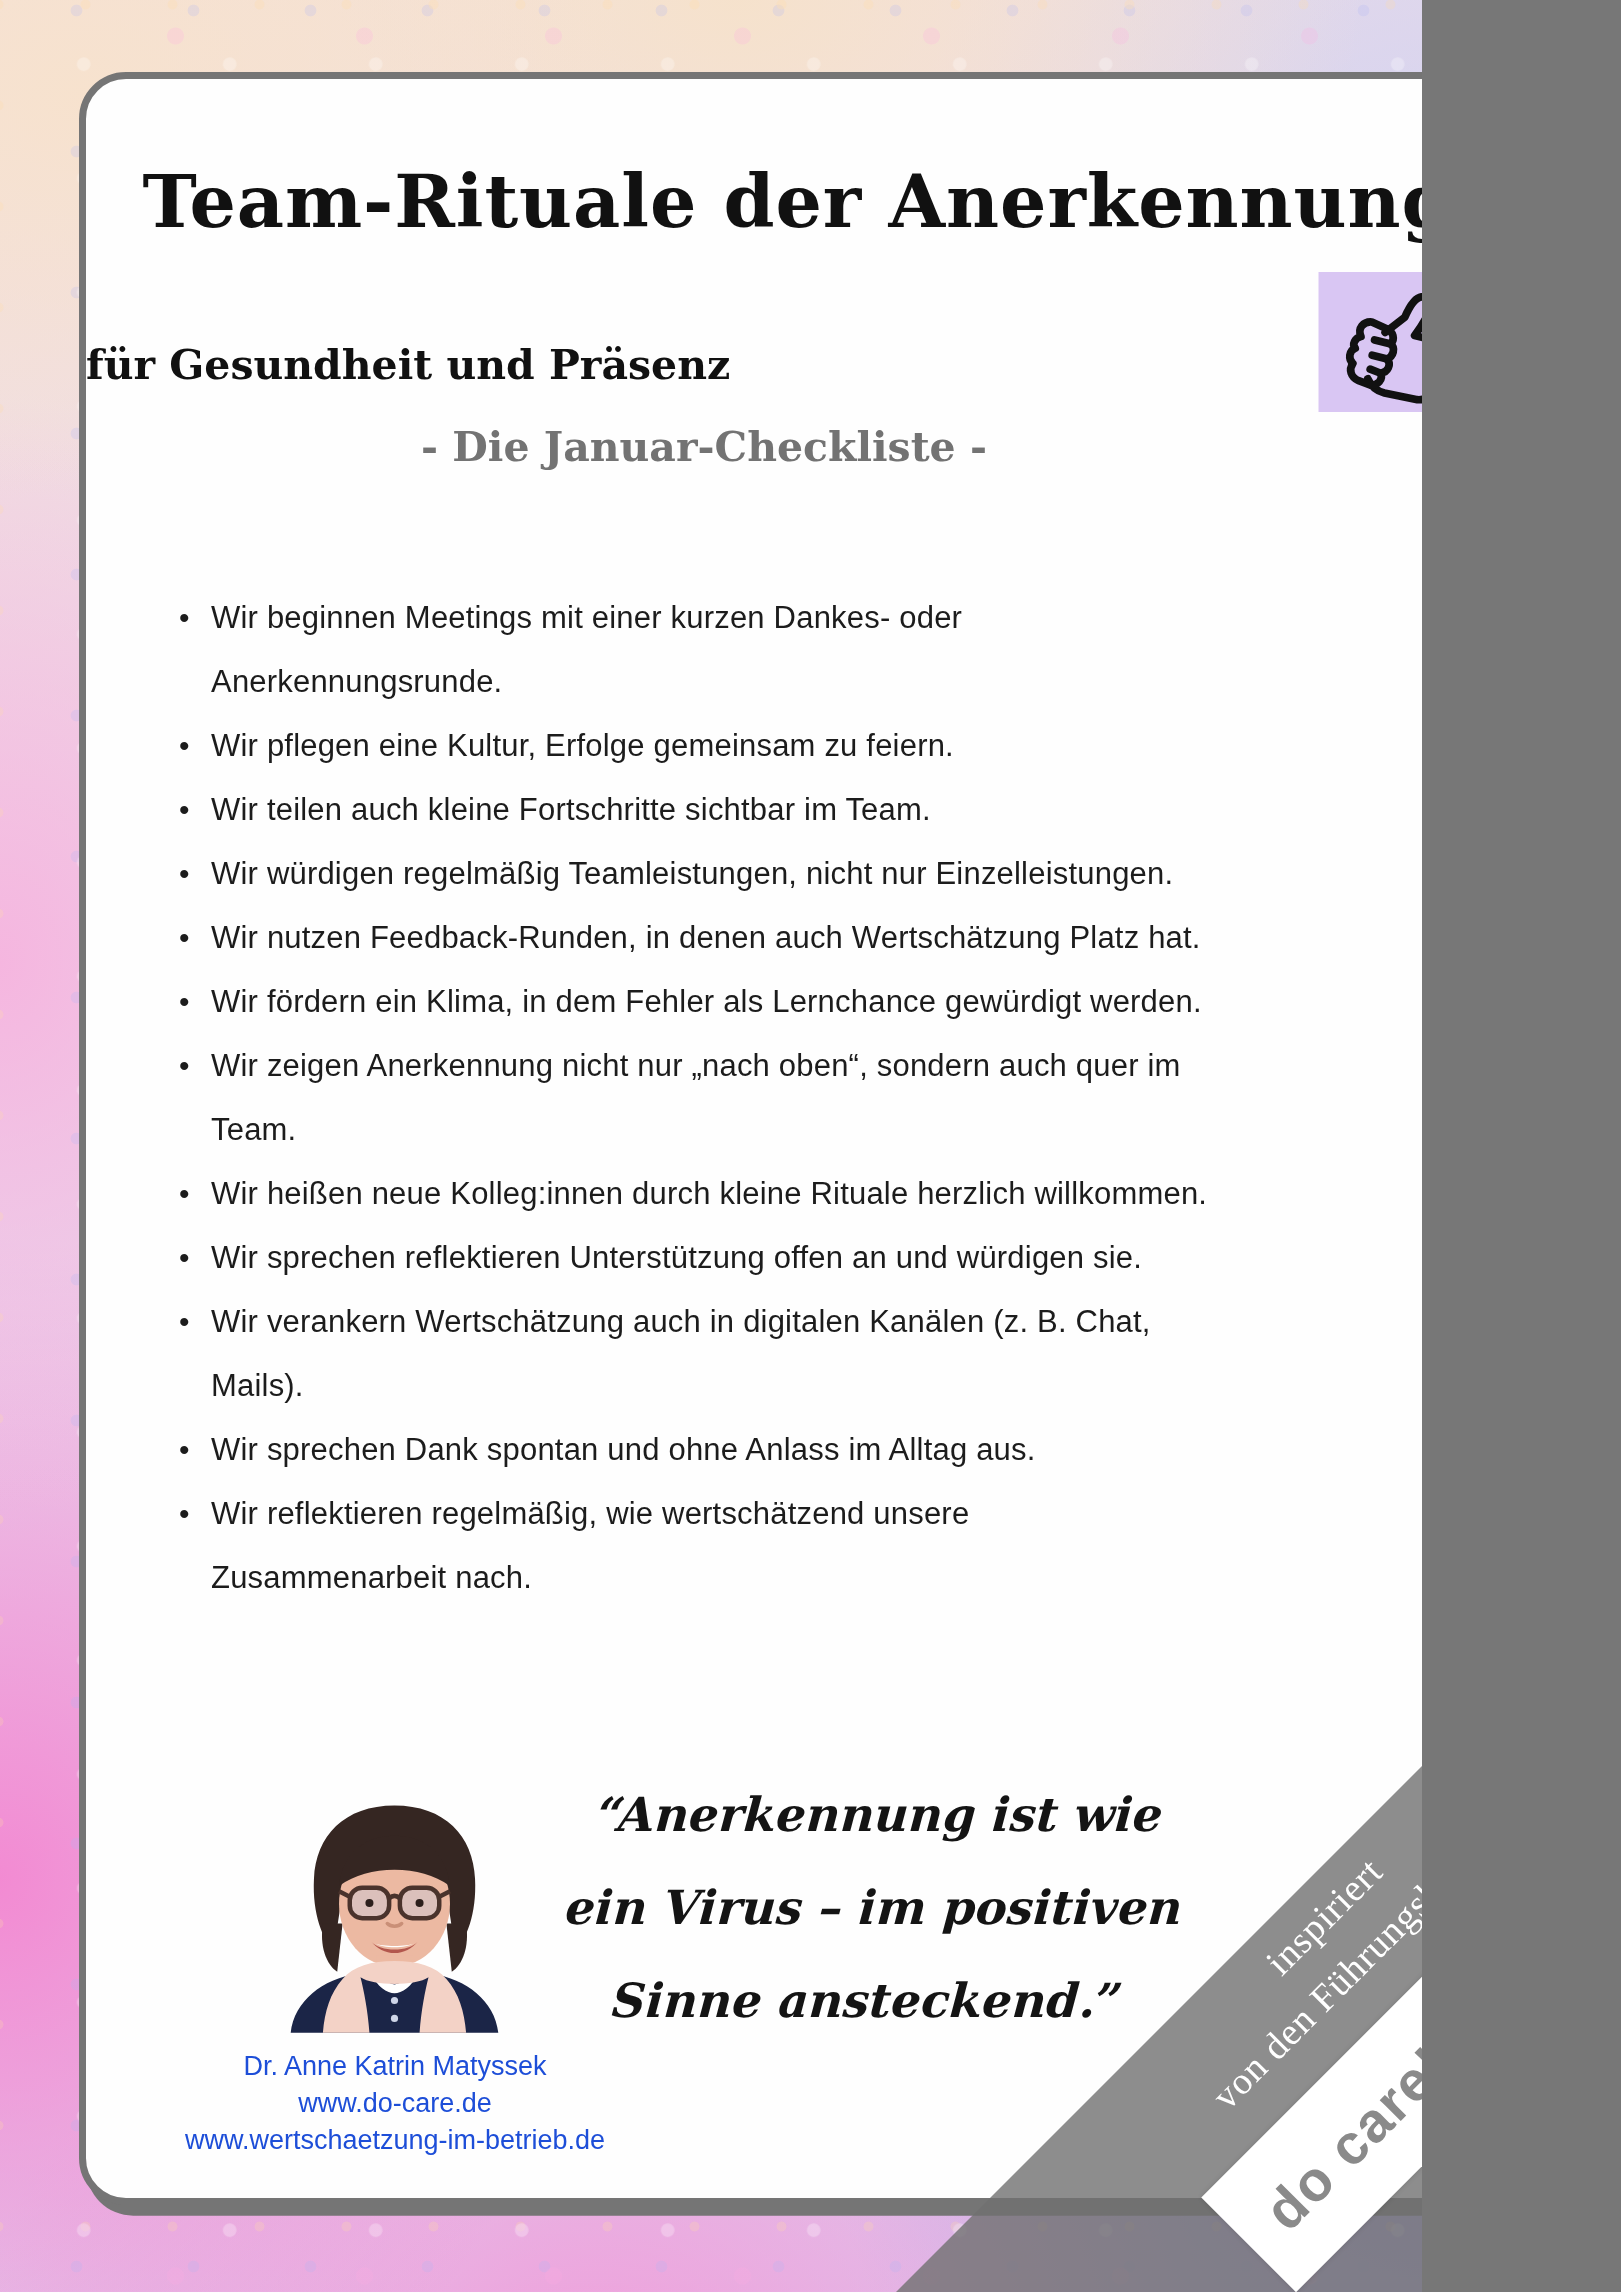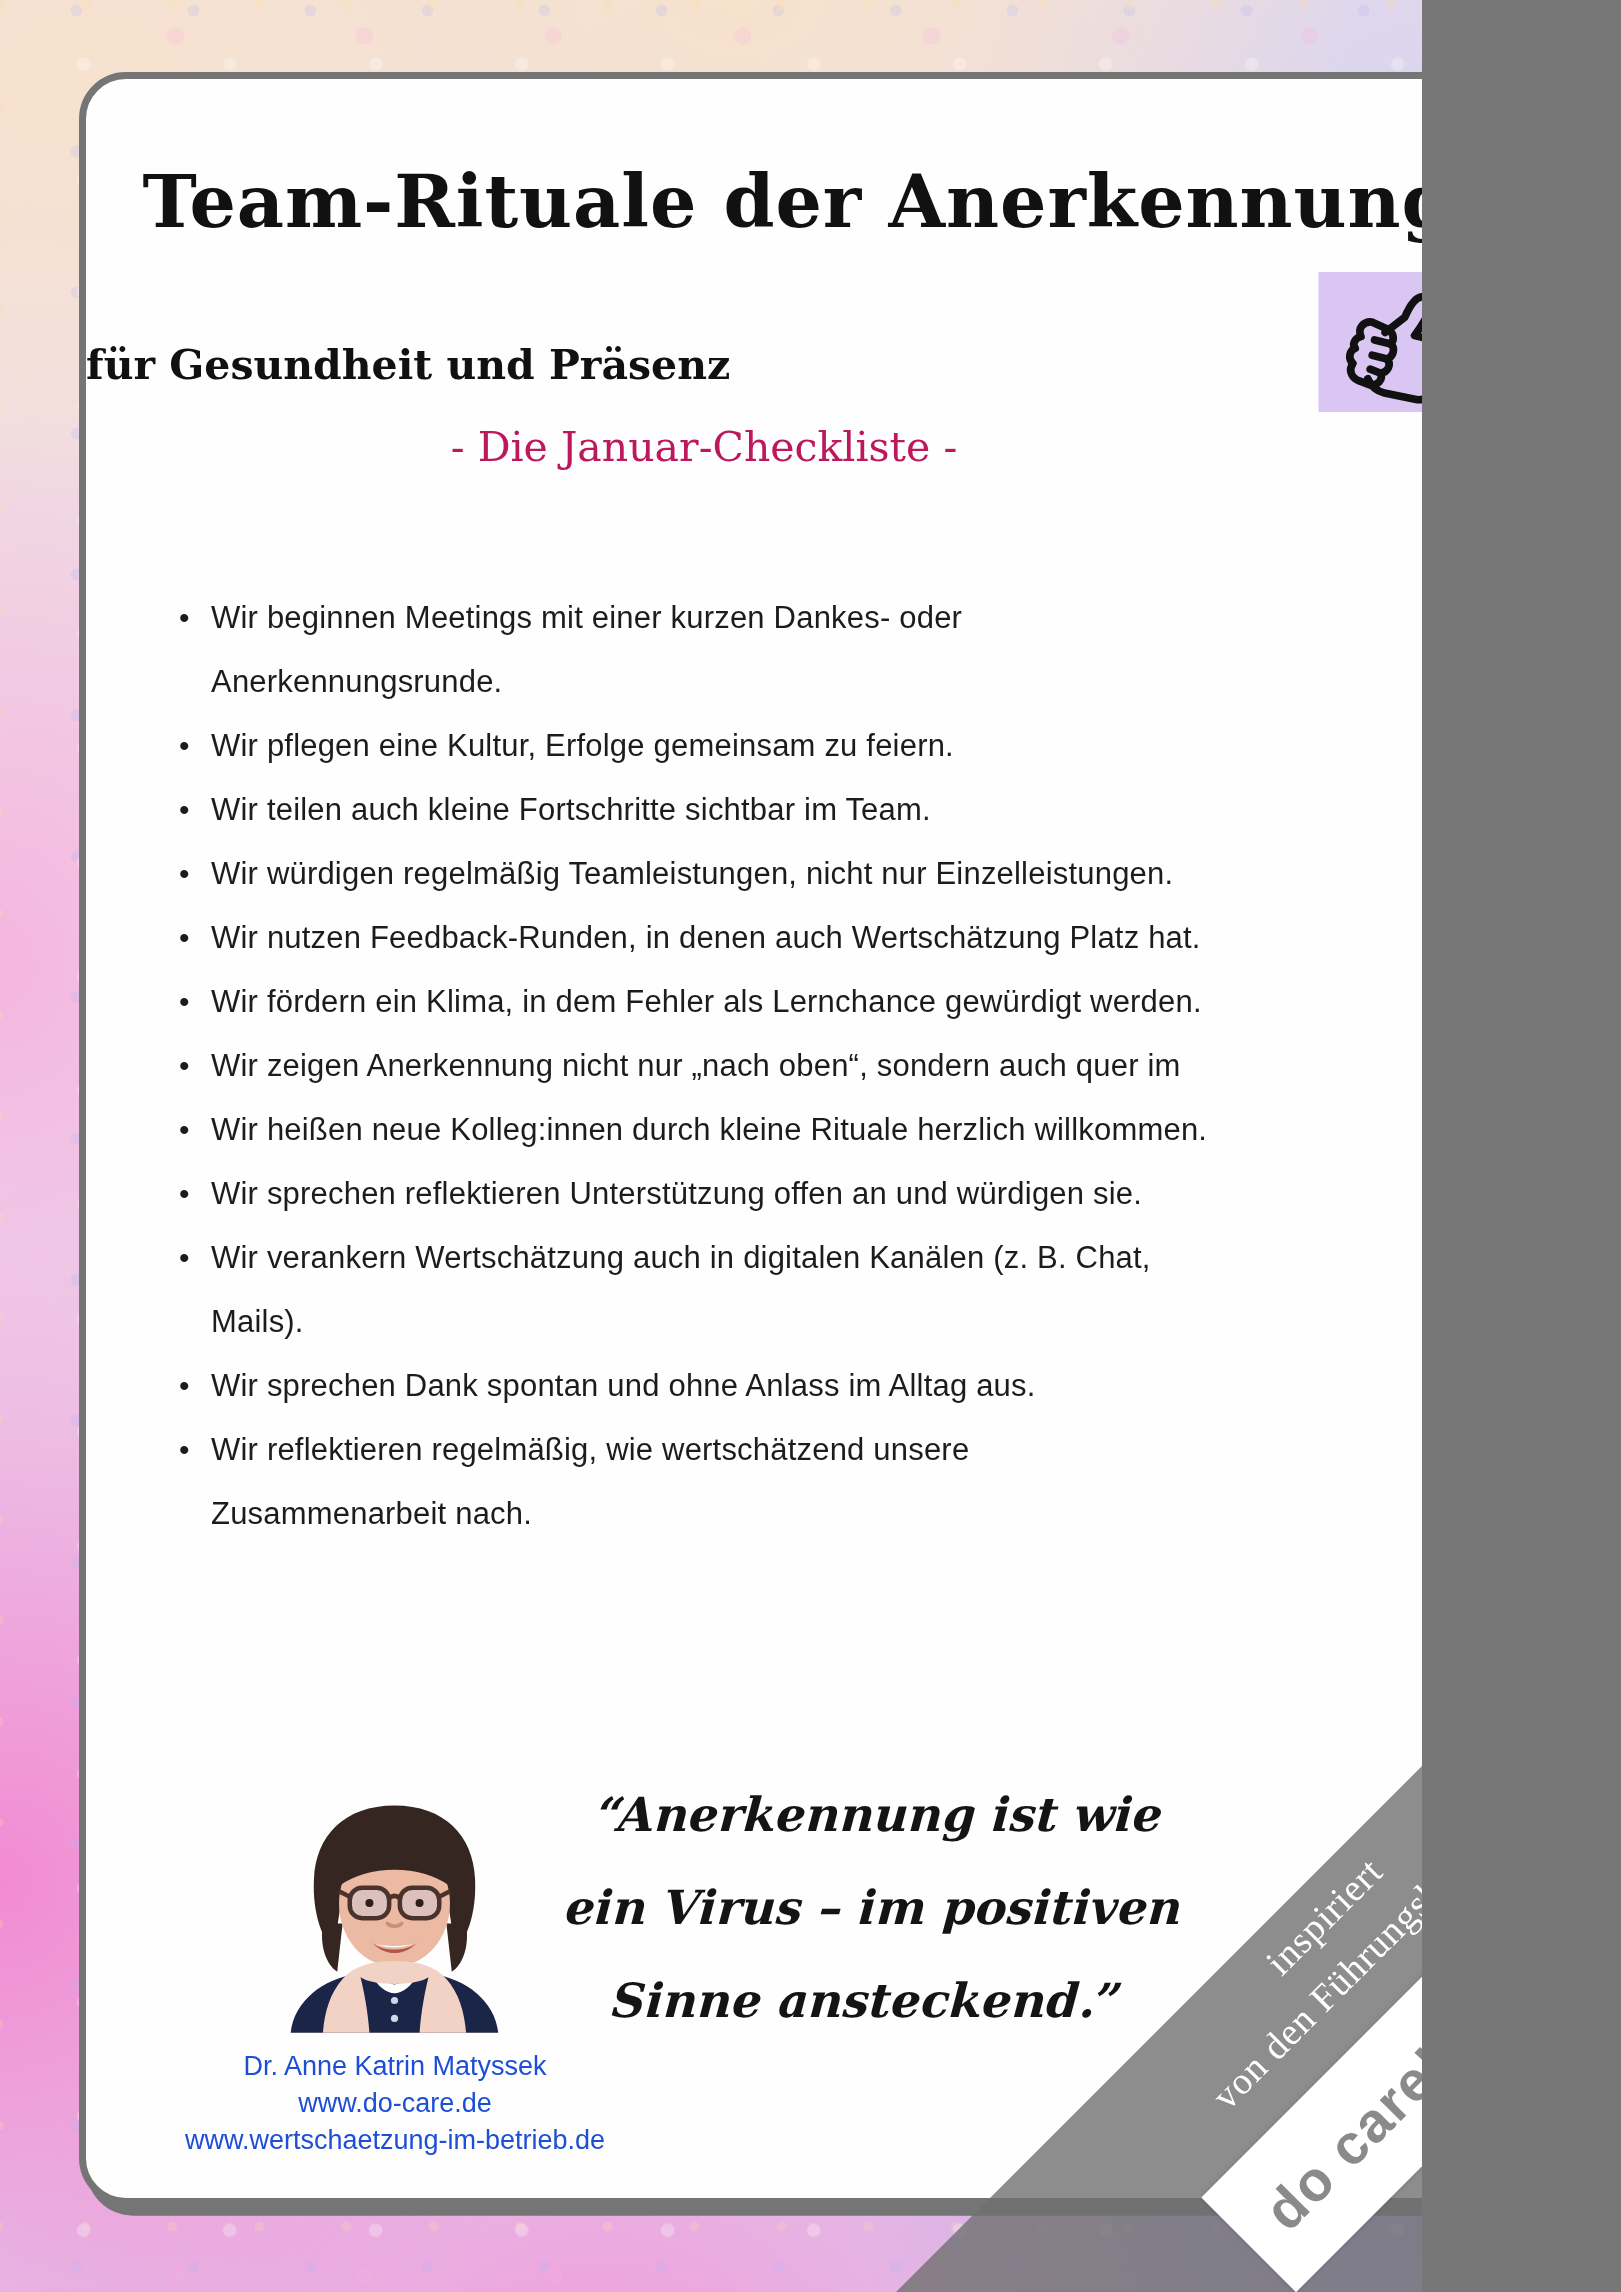--- a/index.html
+++ b/index.html
@@ -40,22 +40,22 @@
     font-family:"DejaVu Serif","Liberation Serif",serif; font-weight:700;
     font-size:73px; color:#111; letter-spacing:0.9px;
   }
   .subtitle{
     position:absolute; left:0; top:262px; width:1236px; 
     font-family:"DejaVu Serif","Liberation Serif",serif; font-weight:700;
     font-size:41px; color:#111;
   }
   .tagline{
     position:absolute; left:0; top:344px; width:1236px; text-align:center;
-    font-family:"DejaVu Serif","Liberation Serif",serif; font-weight:400;
-    font-size:41px; color:#be185d;
+    font-family:"DejaVu Serif","Liberation Serif",serif; font-weight:700;
+    font-size:41px; color:#737373;
   }
   .thumb-box{
     position:absolute; left:1231px; top:193px; width:143px; height:140px;
     display:flex; align-items:center; justify-content:center;
   }
 
   .list{position:absolute; left:93px; top:507px; width:1317px;}
   .row{display:flex; align-items:flex-start;}
   .bullet{flex:0 0 32px; font-size:30px; line-height:64px; color:#1c1c1c;}
   .item-text{flex:1 1 auto; font-size:31px; line-height:64px; color:#1c1c1c; letter-spacing:0.2px;}
@@ -163,20 +163,21 @@
             <div class="bullet">•</div>
             <div class="item-text">
               <div>Wir fördern ein Klima, in dem Fehler als Lernchance gewürdigt werden.</div>
             </div>
             <div class="cbx"></div>
           </div>
           <div class="row">
             <div class="bullet">•</div>
             <div class="item-text">
               <div>Wir zeigen Anerkennung nicht nur „nach oben“, sondern auch quer im</div>
+              <div>Team.</div>
             </div>
             <div class="cbx"></div>
           </div>
           <div class="row">
             <div class="bullet">•</div>
             <div class="item-text">
               <div>Wir heißen neue Kolleg:innen durch kleine Rituale herzlich willkommen.</div>
             </div>
             <div class="cbx"></div>
           </div>

